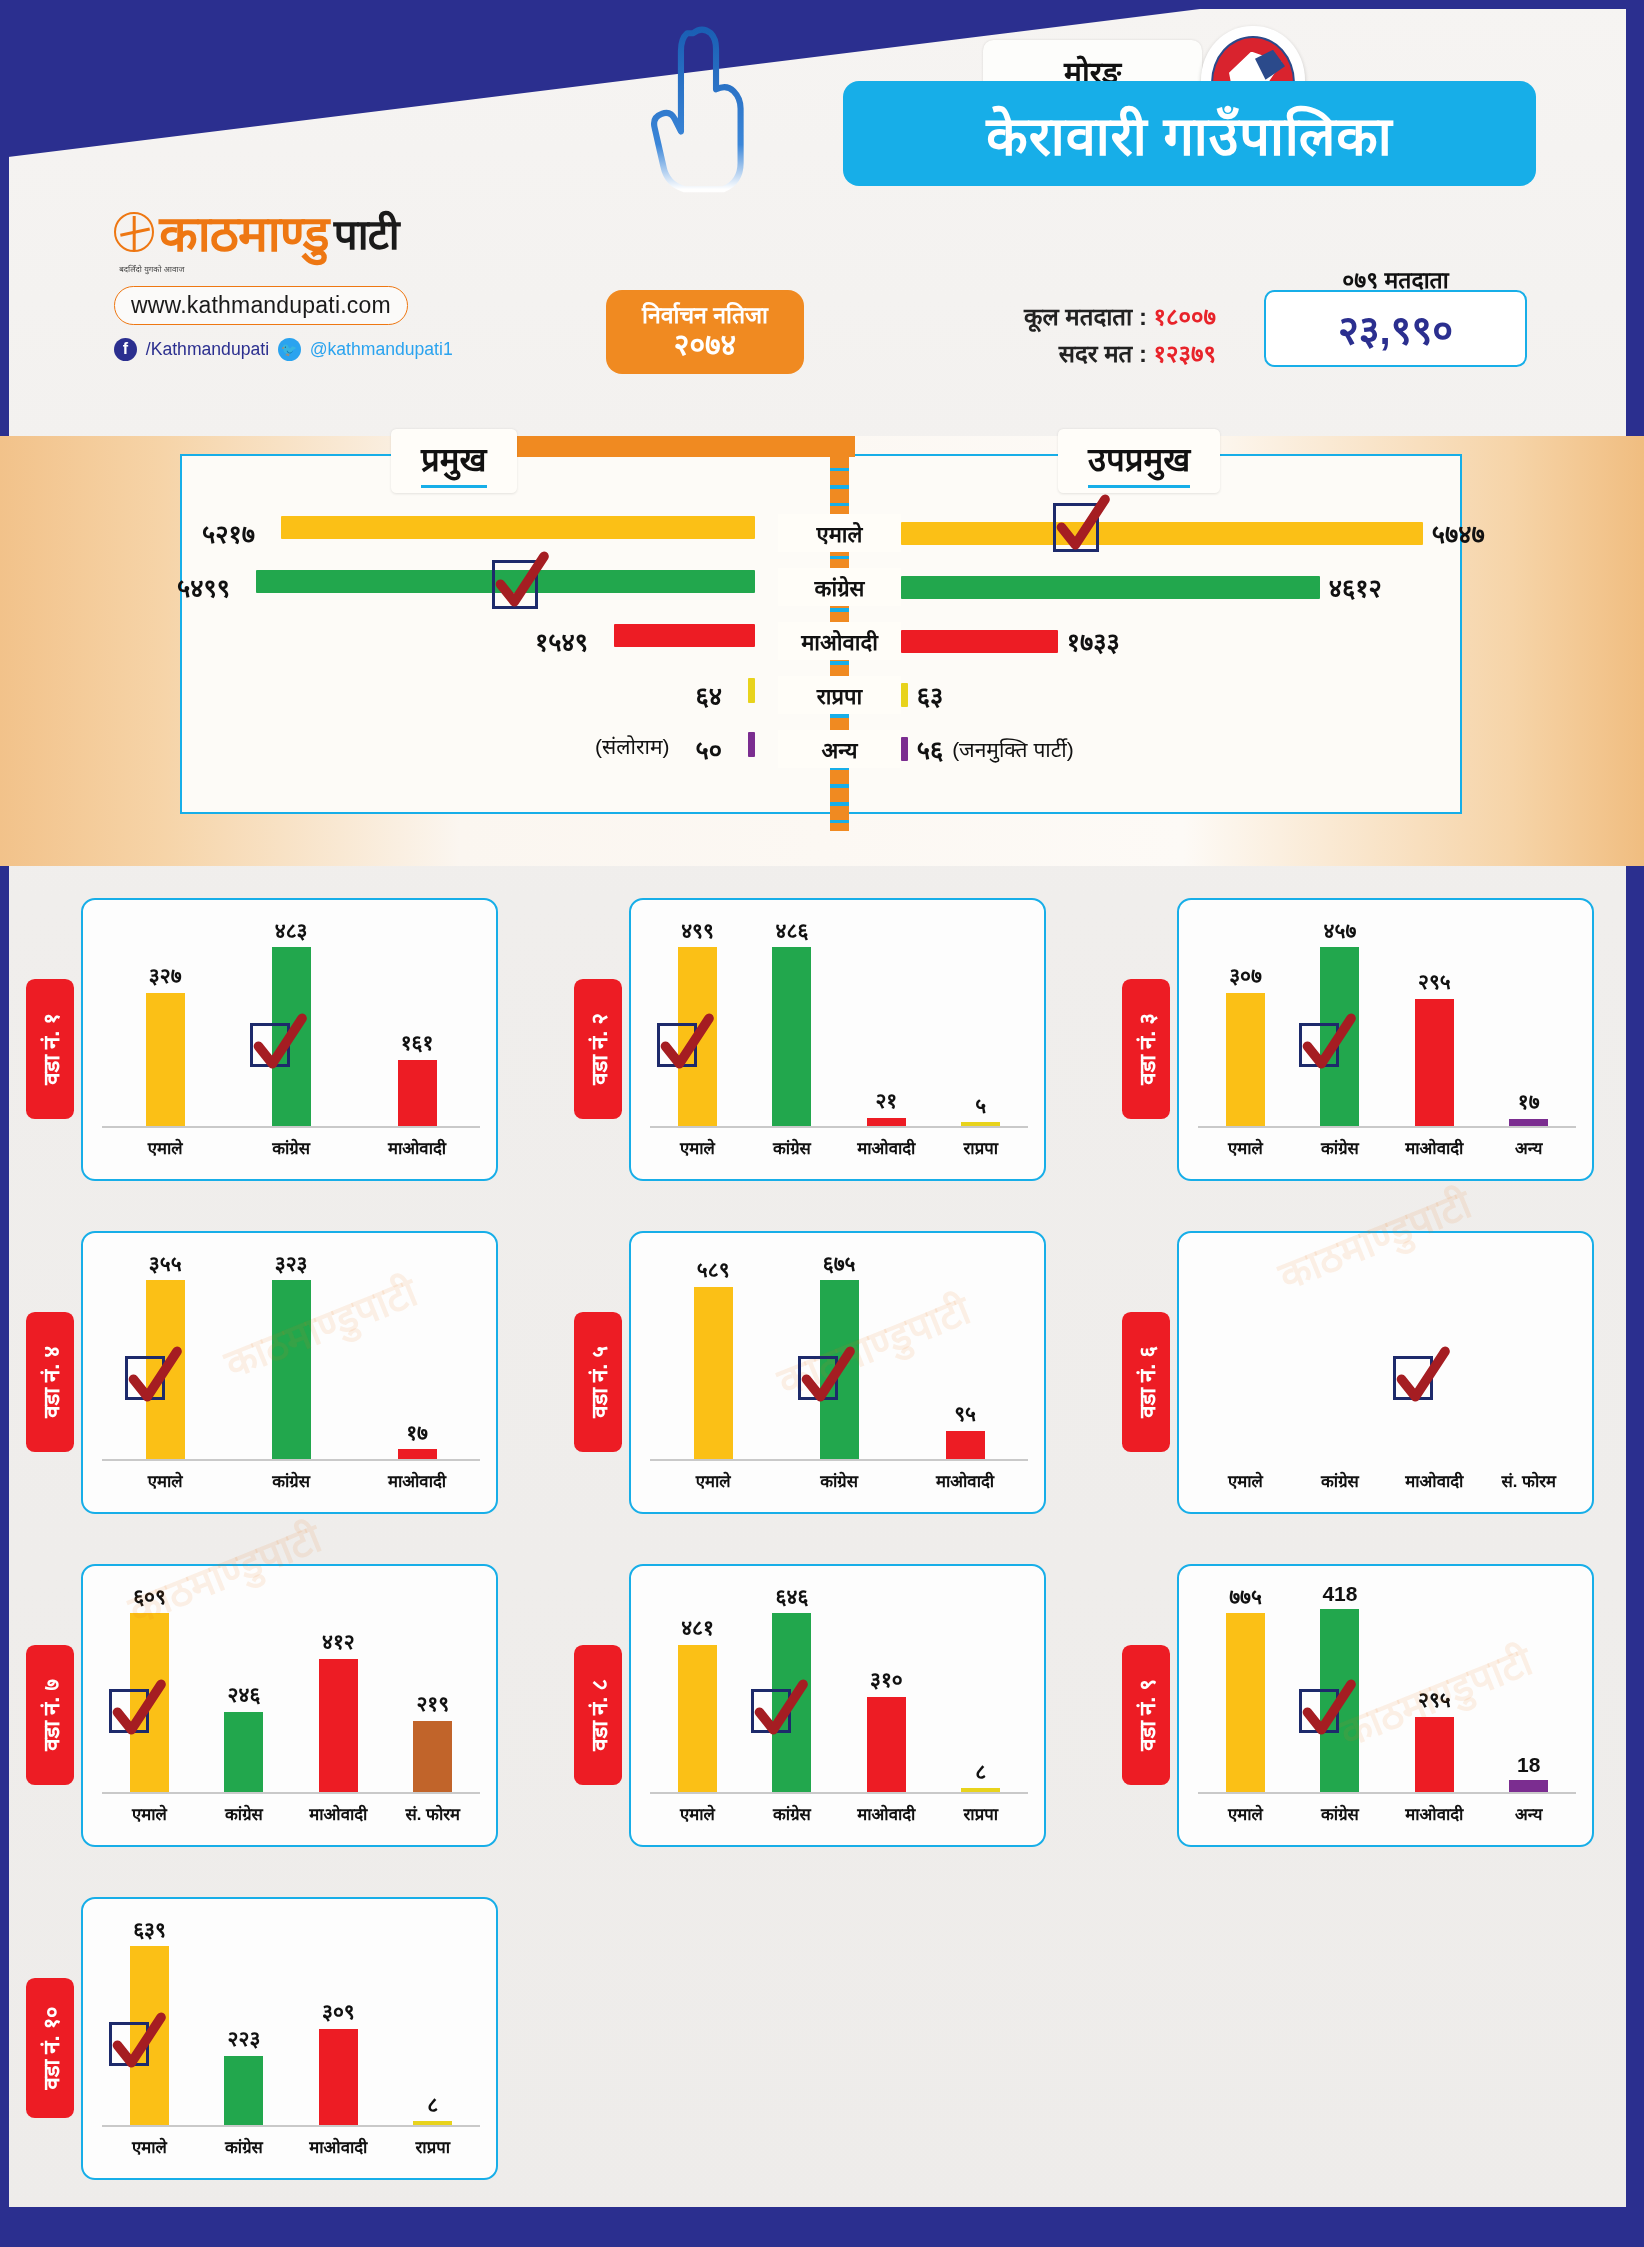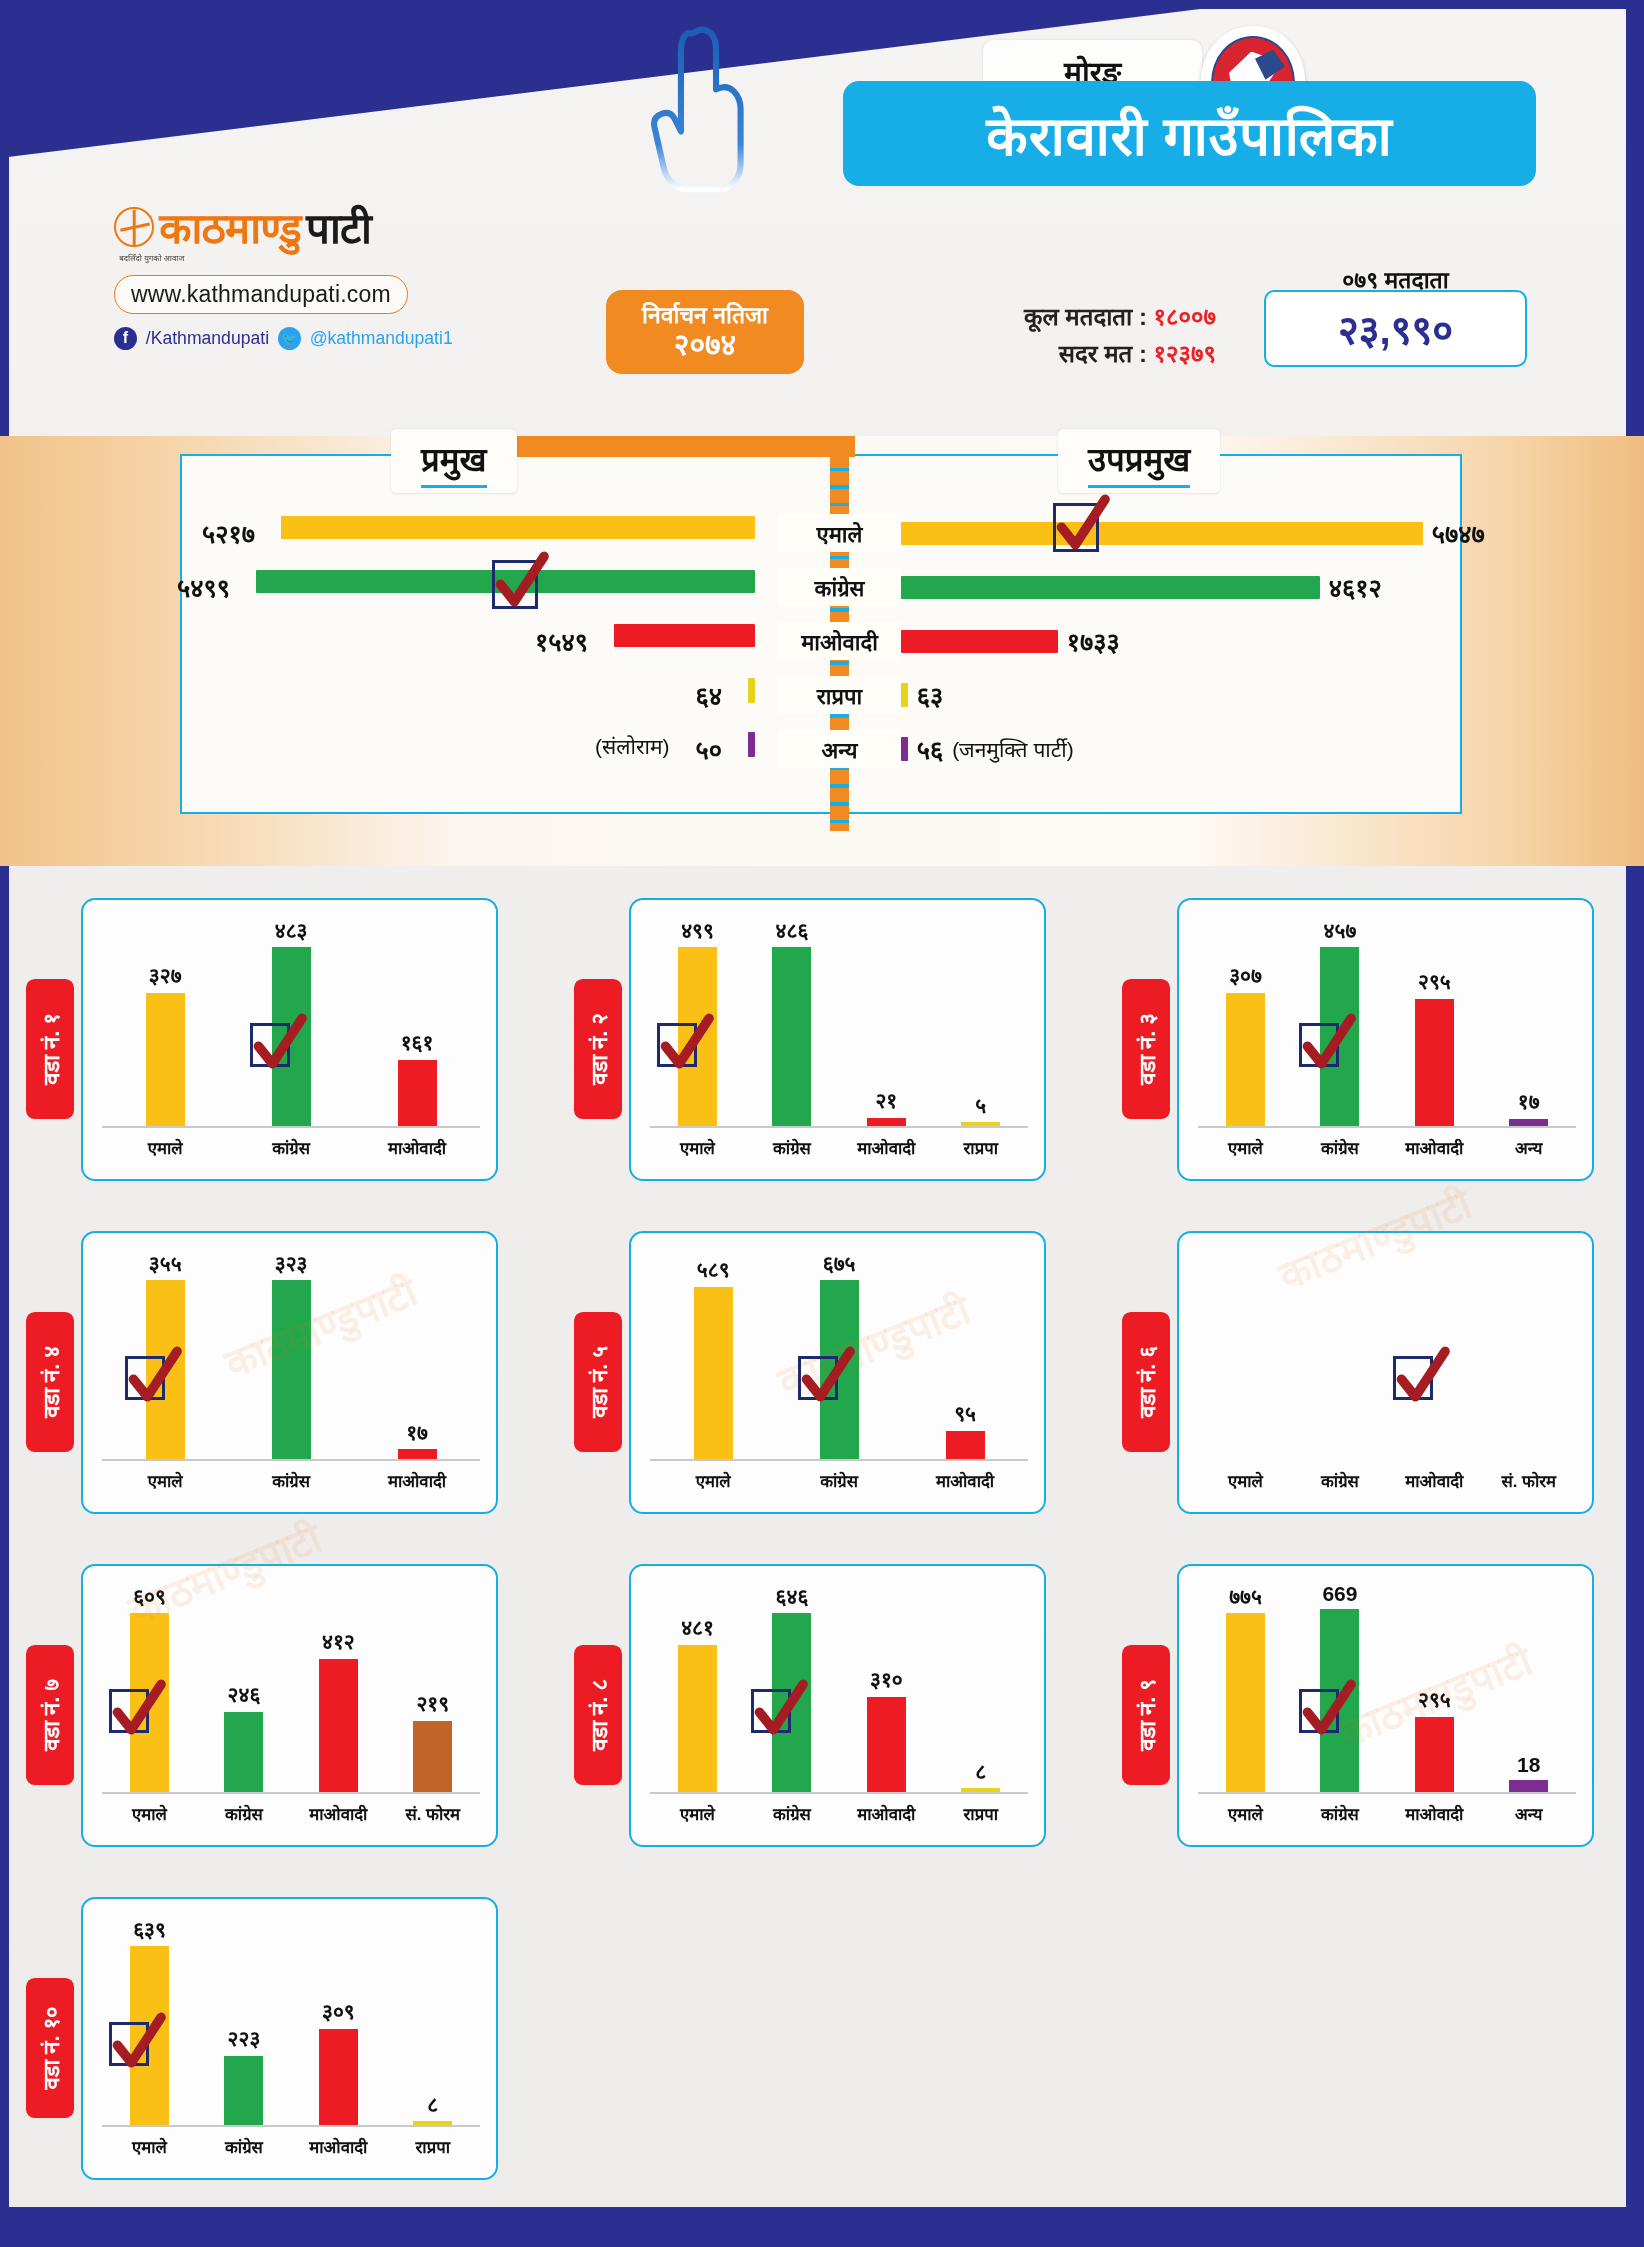--- a/index.html
+++ b/index.html
@@ -48,21 +48,21 @@
     border: 2.6px solid #ee7712; position: relative; flex: none;
   }
   .logo-mark::before {
     content:""; position:absolute; left: 50%; top: 1.8px; width: 2.6px; height: 35px;
     background: #ee7712; transform: translateX(-50%);
   }
   .logo-mark::after {
     content:""; position:absolute; left: 3.5px; top: 50%; width: 30px; height: 2.6px;
     background: #ee7712; transform: translateY(-50%) rotate(-12deg);
   }
-  .logo-kath { font-size: 42px; font-weight: bold; color: #ee7712; letter-spacing: -0.9px; }
+  .logo-kath { font-size: 50px; font-weight: bold; color: #ee7712; letter-spacing: -0.9px; }
   .logo-pati { font-size: 42px; font-weight: bold; color: #1a1a1a; letter-spacing: -0.9px; }
   .logo-tag { font-size: 8px; color:#444; margin-left: 5.3px; margin-top:-3.5px; }
 
   .url-pill {
     margin-top: 12.3px; border: 1.8px solid #ee7712; border-radius: 19.3px;
     padding: 5.3px 16px; display: inline-block; background: #fbfaf9;
     font-size: 23px; color: #1a1a1a; letter-spacing: 0.2px;
   }
   .social-row { margin-top: 12.3px; display: flex; align-items: center; gap: 8.8px; font-size: 17.6px; }
   .fb-icon { width: 23px; height: 23px; border-radius: 50%; background: #2b2f8f; color: #fff;
@@ -645,21 +645,21 @@
             <span>वडा नं. ९</span>
           </div>
           <div class="card">
             <div class="plot">
               <div class="bars">
                 <div class="bcol">
                   <div class="bnum">७७५</div>
                   <div class="vbar" style="height:196px;background:#fbc016;"></div>
                 </div>
                 <div class="bcol">
-                  <div class="bnum">669</div>
+                  <div class="bnum">418</div>
                   <div class="vbar" style="height:198px;background:#22a74d;"></div>
                 </div>
                 <div class="bcol">
                   <div class="bnum">२९५</div>
                   <div class="vbar" style="height:75px;background:#ed1c24;"></div>
                 </div>
                 <div class="bcol">
                   <div class="bnum">18</div>
                   <div class="vbar" style="height:11.4px;background:#7b2d90;"></div>
                 </div>

